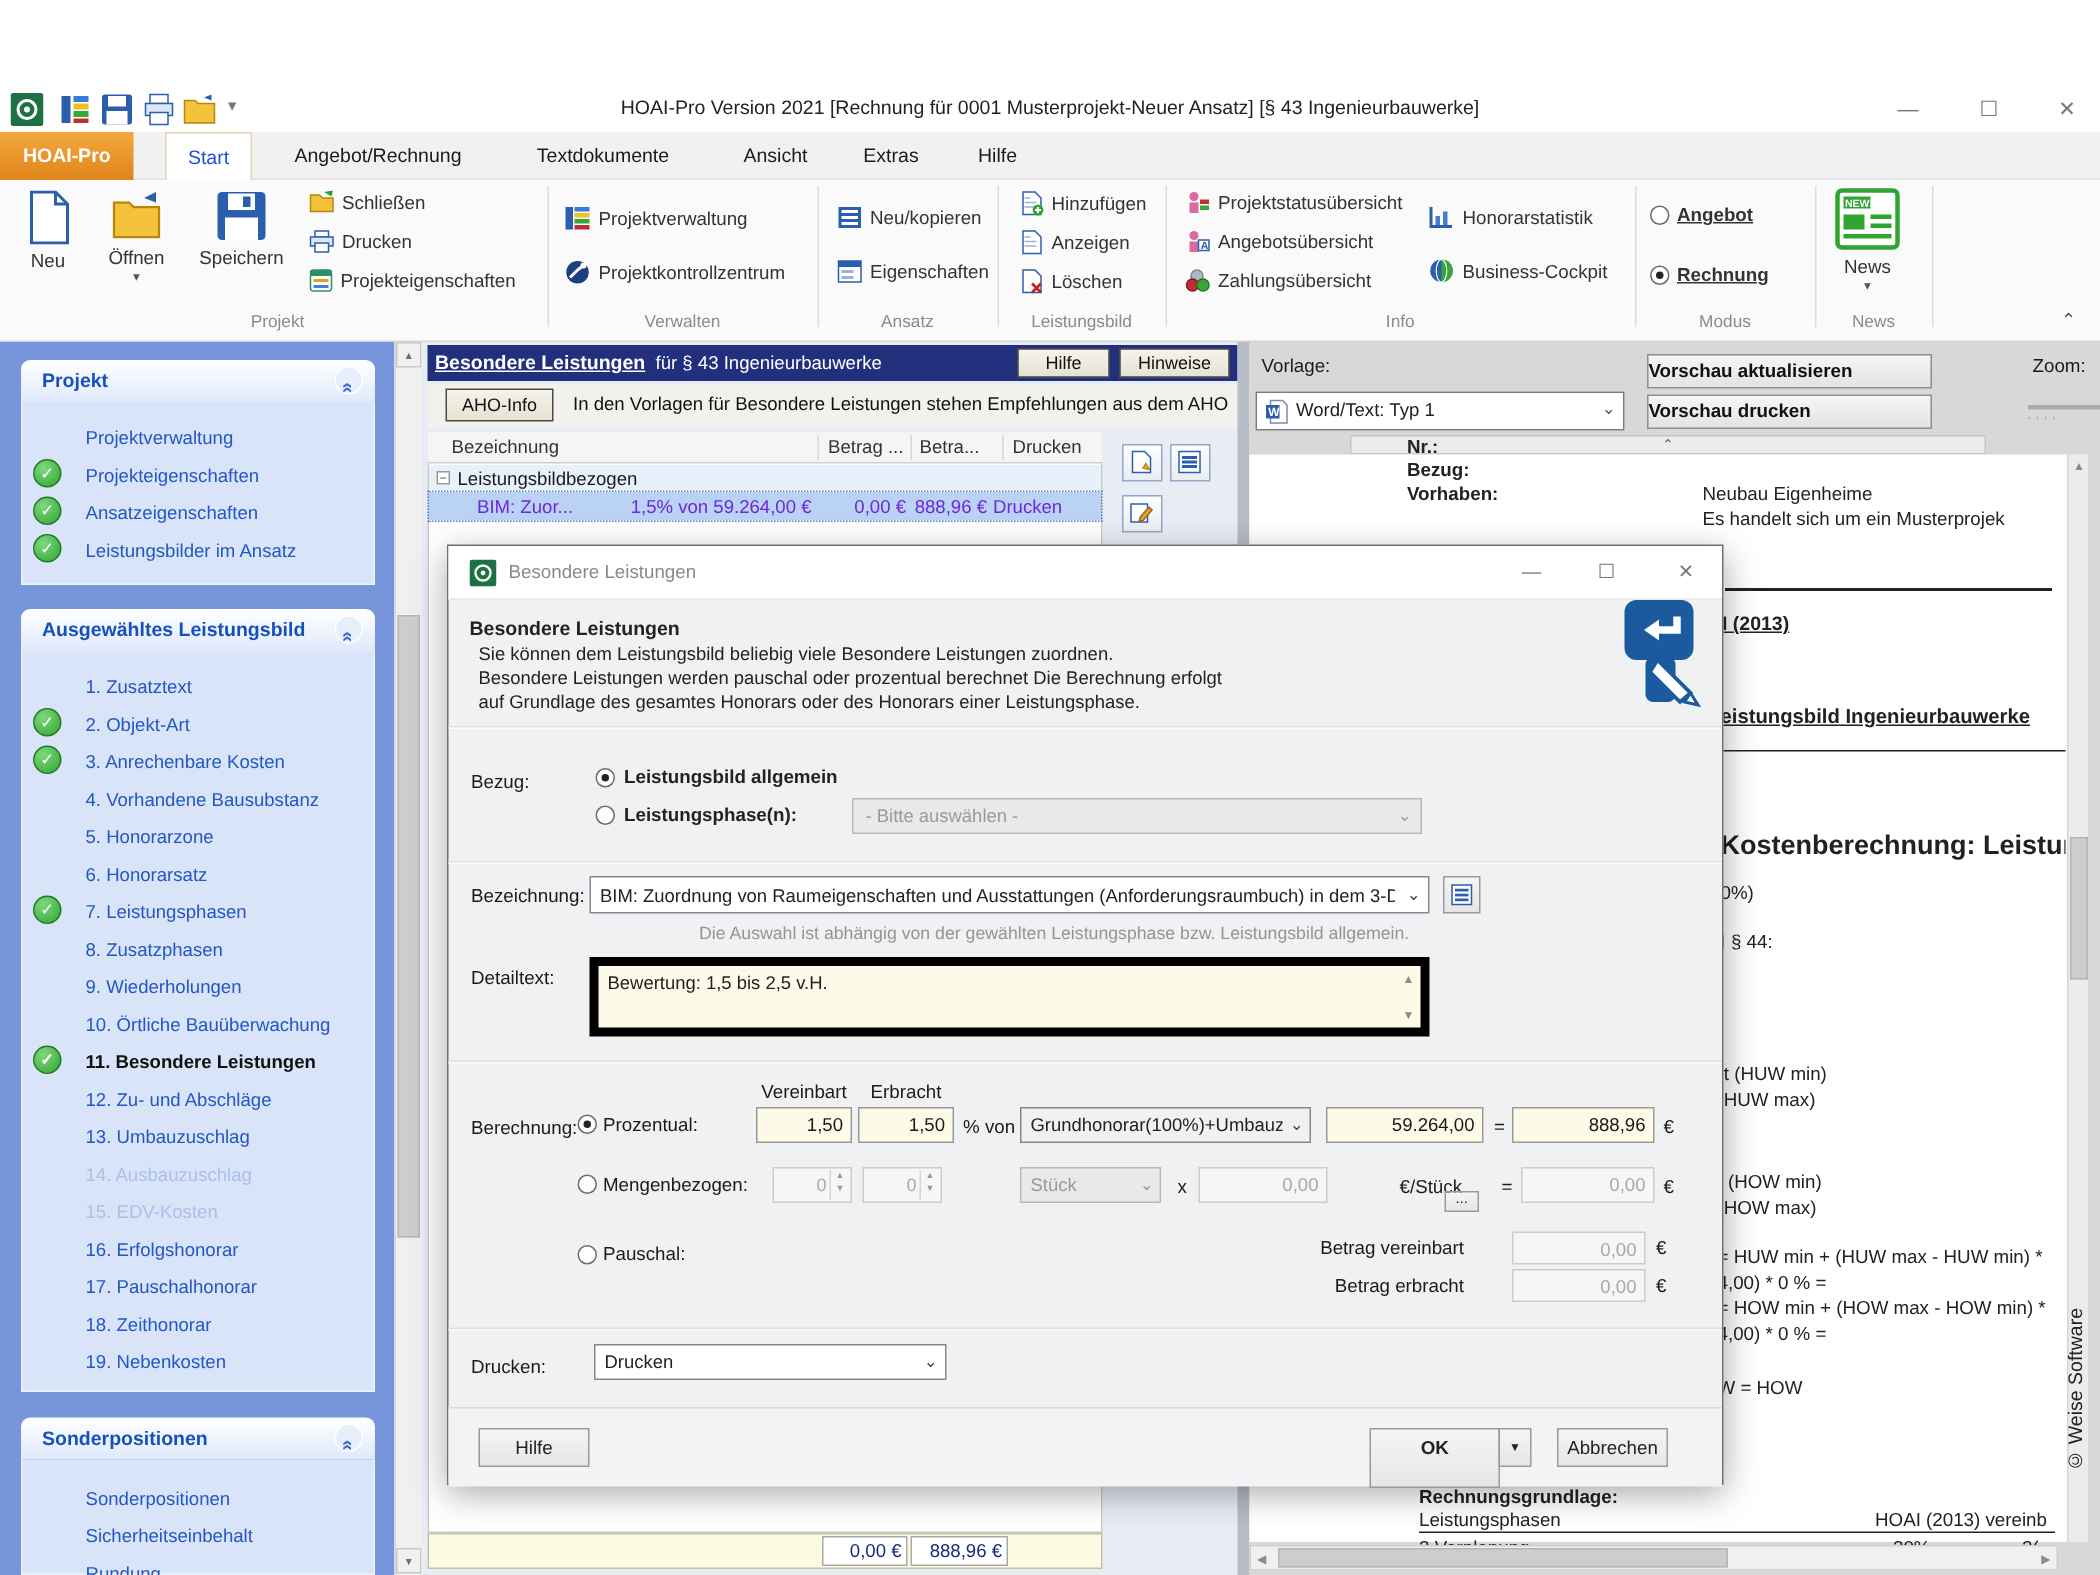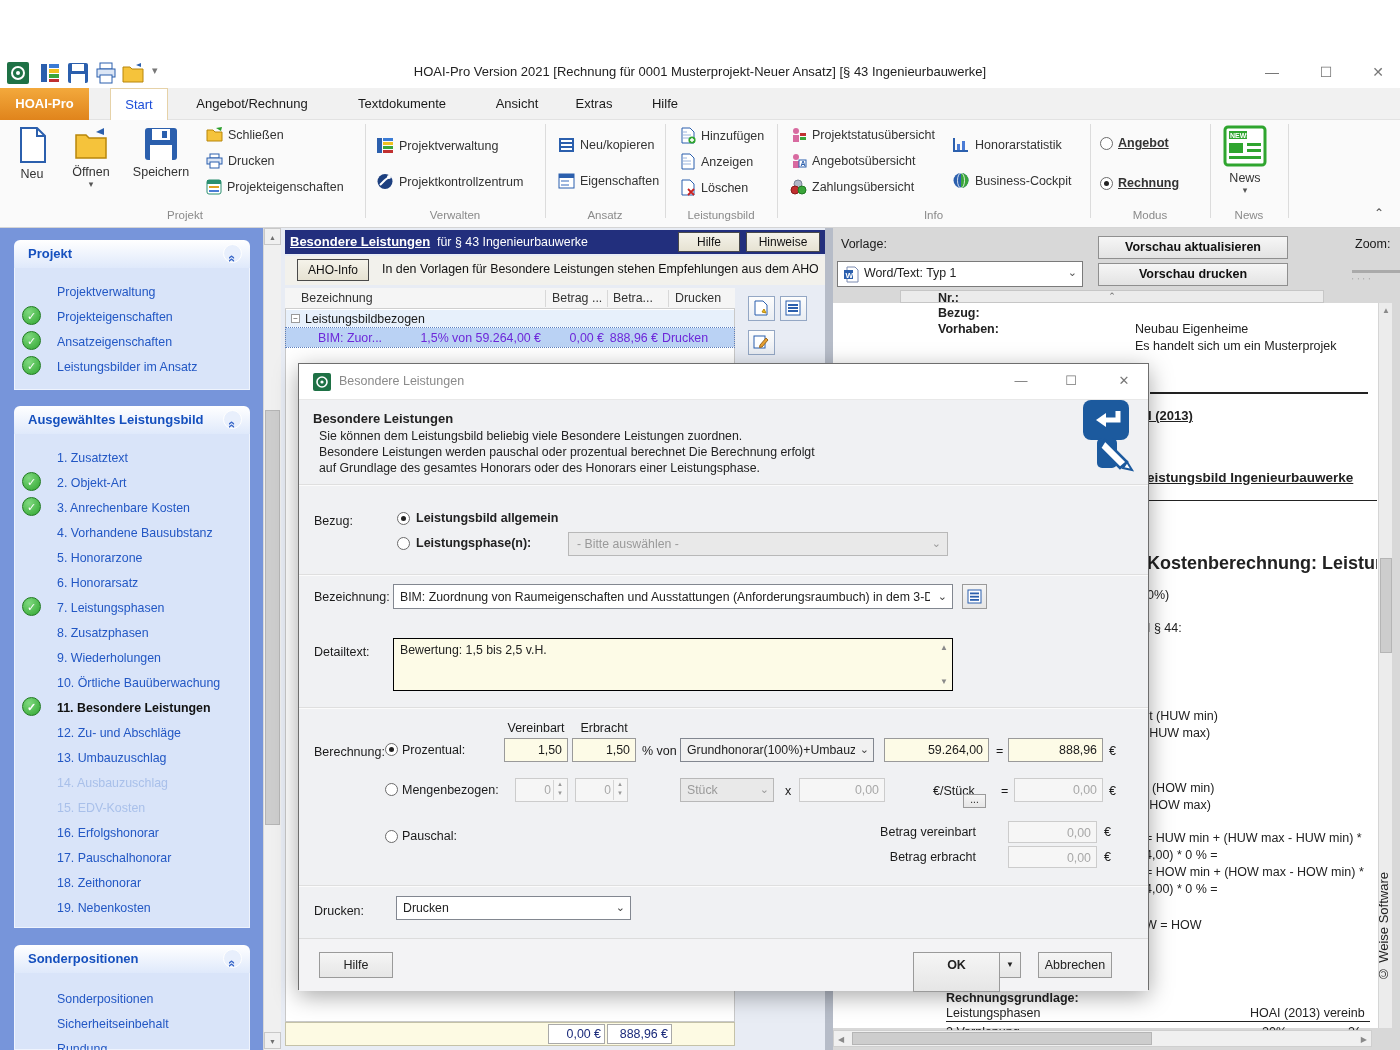--- a/index.html
+++ b/index.html
@@ -36,21 +36,21 @@
 .sb-item.act{color:#111;font-weight:bold}
 .sb-item.dis{color:#a9c0ea}
 .chk{position:absolute;left:0;top:-4px;width:19px;height:19px;border-radius:50%;background:radial-gradient(circle at 35% 30%,#7fd97f,#2fa52f);border:1px solid #1f7a1f;color:#fff;font-size:11px;text-align:center;line-height:18px}
 .sb-scroll{position:absolute;left:263px;top:228px;width:18px;height:822px;background:#f0f0f0;border-left:1px solid #d8d8d8}
 .scroll-btn{position:absolute;background:#f0f0f0;border:1px solid #c8c8c8;color:#707070;text-align:center;font-size:7px}
 .scroll-thumb{position:absolute;background:#cdcdcd;border:1px solid #b5b5b5}
 
 .mid-bg{position:absolute;left:281px;top:228px;width:549px;height:822px;background:#e8ecf4}
 .mid-head{position:absolute;left:285px;top:230px;width:540px;height:24px;background:#222f7d;color:#fff}
 .btn{position:absolute;background:linear-gradient(#f5f3ea,#e6e2d2);border:1px solid #4a4a4a;font-size:12px;color:#111;text-align:center;cursor:pointer}
-.btn2{position:absolute;background:linear-gradient(#f6f6f6,#e3e3e3);border:1px solid #8f8f8f;font-size:12.5px;color:#111;text-align:center;cursor:pointer}
+.btn2{position:absolute;background:linear-gradient(#f6f6f6,#e3e3e3);border:1px solid #8f8f8f;font-size:12.5px;color:#111;cursor:pointer}
 .tbl{position:absolute;left:285px;top:288px;width:450px;height:734px;background:#fff;border:1px solid #c9c9c9}
 .tbl-head{position:absolute;left:285px;top:288px;width:450px;height:21px;background:#f5f5f5;border-bottom:1px solid #cfcfcf;font-size:12.4px;color:#333}
 .colsep{position:absolute;top:290px;width:1px;height:17px;background:#d8d8d8}
 .row-group{position:absolute;left:286px;top:310px;width:448px;height:17px;background:#e7f0fb;font-size:12.4px;color:#1a1a1a}
 .row-sel{position:absolute;left:286px;top:328px;width:448px;height:19px;background:#bad2f4;outline:1px dotted #5a7fc0;font-size:12.4px;color:#6d28d9}
 .minibox{position:absolute;width:9px;height:9px;border:1px solid #9a9a9a;background:#fff;font-size:8px;line-height:7px;text-align:center;color:#444}
 .sidebtn{position:absolute;width:27px;height:25px;background:linear-gradient(#fdfdfd,#e9edf3);border:1px solid #94a7c4}
 .mfoot{position:absolute;left:285px;top:1022px;width:450px;height:24px;background:#fdfae3;border:1px solid #c5c2a8}
 .ffield{position:absolute;top:1024px;height:20px;background:#fff;border:1px solid #a9a9a9;font-size:12.4px;color:#1a2a7a;text-align:right;padding:2px 3px 0 0}
 
@@ -534,23 +534,24 @@
     <span class="t" style="right:5px;top:5px;font-size:11px;color:#444">⌄</span>
   </div>
   <div class="dlg-btn" style="left:663px;top:220px;width:25px;height:25px">
     <svg width="15" height="15" style="margin-top:4px" viewBox="0 0 15 15">
         <rect x="1" y="1" width="13" height="13" fill="#fff" stroke="#2b5fad"></rect>
         <rect x="3" y="3.5" width="9" height="1.8" fill="#2b5fad"></rect>
         <rect x="3" y="6.8" width="9" height="1.8" fill="#2b5fad"></rect>
         <rect x="3" y="10" width="9" height="1.8" fill="#2b5fad"></rect>
       </svg>
   </div>
+  <div class="t hint" style="left:167px;top:251px">Die Auswahl ist abhängig von der gewählten Leistungsphase bzw. Leistungsbild allgemein.</div>
 
   <div class="t lbl" style="left:15px;top:281px">Detailtext:</div>
-  <div class="abs" style="left:94px;top:274px;width:560px;height:53px;background:#fdfbe7;border:1px solid #000000">
+  <div class="abs" style="left:94px;top:274px;width:560px;height:53px;background:#fdfbe7;border:6px solid #000000">
     <span class="t" style="left:6px;top:4px;font-size:12.3px">Bewertung: 1,5 bis 2,5 v.H.</span>
     <span class="t scr-arr" style="right:4px;top:4px">▲</span>
     <span class="t scr-arr" style="right:4px;bottom:4px">▼</span>
   </div>
   <div class="dsep" style="top:343px"></div>
 
   <div class="t lbl" style="left:15px;top:381px">Berechnung:</div>
   <div class="t lbl" style="left:205px;top:357px;width:64px;text-align:center">Vereinbart</div>
   <div class="t lbl" style="left:273px;top:357px;width:64px;text-align:center">Erbracht</div>
 

